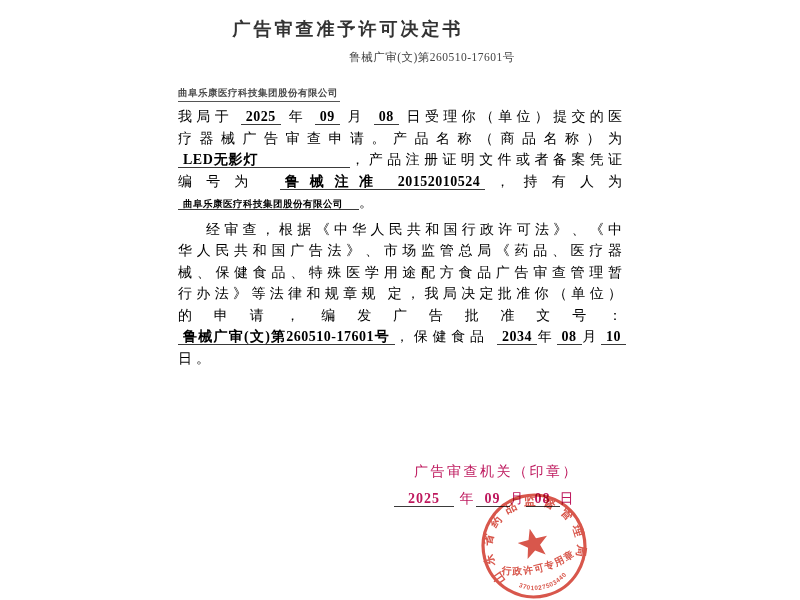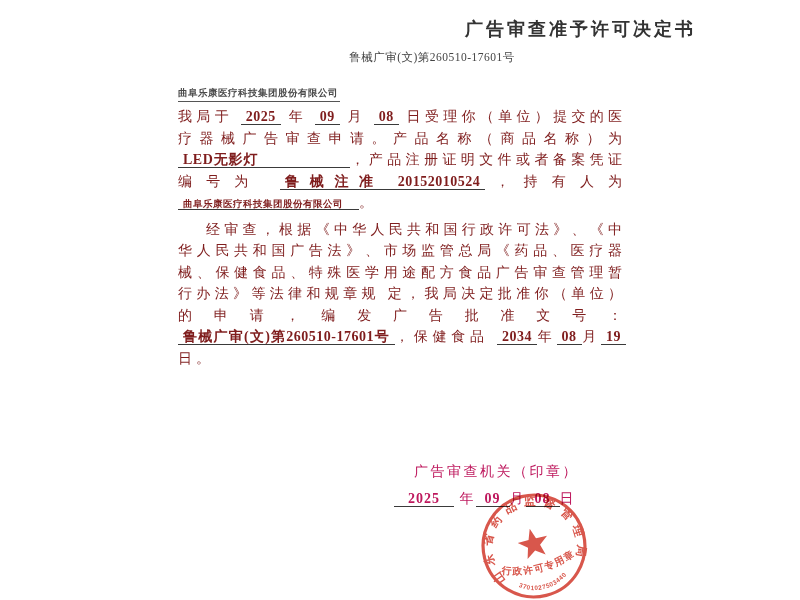--- a/index.html
+++ b/index.html
@@ -2,36 +2,36 @@
 <html><head>
 <meta charset="utf-8">
 <style>
   html,body{margin:0;padding:0;}
   body{
     width:800px;height:600px;background:#ffffff;position:relative;overflow:hidden;
     font-family:"Liberation Serif","DejaVu Serif",serif;color:#3a3a3a;
   }
   .doc{position:absolute;inset:0;}
   .title{
-    position:absolute;top:17px;left:0;width:696px;text-align:right;
+    position:absolute;top:17px;left:0;width:696px;text-align:center;
     font-size:18px;font-weight:bold;letter-spacing:3px;color:#333;
   }
   .docnum{
     position:absolute;top:50px;left:0;width:800px;text-align:center;
     font-size:11.5px;letter-spacing:0.5px;transform:translateX(32px);color:#444;
   }
   .body-block{position:absolute;left:178px;top:84px;width:448px;}
   .recipient-line{margin:0 0 4px 0;line-height:14px;}
   .recipient{
     font-size:9.5px;letter-spacing:0.5px;border-bottom:1px solid #555;
     display:inline-block;padding:0 2px 1px 0;font-weight:600;color:#4a4a4a;
   }
   p.para{
     margin:0;font-size:14px;line-height:21.5px;letter-spacing:4px;
-    text-align:justify;color:#7f1d1d;
+    text-align:justify;color:#000000;
   }
   p.para + p.para{margin-top:3px;}
   .indent{text-indent:2em;}
   .blank{
     font-weight:bold;letter-spacing:0.5px;border-bottom:1px solid #3a3a3a;
     padding:0 5px;white-space:nowrap;
   }
   .blank.wide{padding-right:92px;}
   .blank.small{font-size:9.5px;font-weight:600;padding-right:16px;}
   .attachment{
@@ -58,21 +58,21 @@
   <div class="docnum">鲁械广审(文)第260510-17601号</div>
 
   <div class="body-block">
 
     <div class="recipient-line">
       <span class="recipient">曲阜乐康医疗科技集团股份有限公司</span>
     </div>
 
     <p class="para"><span>我局于</span> <span class="blank">2025</span> <span>年</span> <span class="blank">09</span> <span>月</span> <span class="blank">08</span> <span>日受理你（单位）提交的医疗器械广告审查申请。产品名称（商品名称）为</span> <span class="blank wide">LED无影灯</span><span>，产品注册证明文件或者备案凭证编号为</span> <span class="blank">鲁械注准 20152010524</span><span>，持有人为</span> <span class="blank small">曲阜乐康医疗科技集团股份有限公司</span><span>。</span></p>
 
-    <p class="para indent"><span>经审查，根据《中华人民共和国行政许可法》、《中华人民共和国广告法》、市场监管总局《药品、医疗器械、保健食品、特殊医学用途配方食品广告审查管理暂行办法》等法律和规章规 定，我局决定批准你（单位）的申请，编发广告批准文号：</span> <span class="blank">鲁械广审(文)第260510-17601号</span><span>，保健食品</span> <span class="blank">2034</span><span>年</span><span class="blank">08</span><span>月</span><span class="blank">19</span><span>日。</span></p>
+    <p class="para indent"><span>经审查，根据《中华人民共和国行政许可法》、《中华人民共和国广告法》、市场监管总局《药品、医疗器械、保健食品、特殊医学用途配方食品广告审查管理暂行办法》等法律和规章规 定，我局决定批准你（单位）的申请，编发广告批准文号：</span> <span class="blank">鲁械广审(文)第260510-17601号</span><span>，保健食品</span> <span class="blank">2034</span><span>年</span><span class="blank">08</span><span>月</span><span class="blank">10</span><span>日。</span></p>
 
 
   </div>
 
   <div class="footer">
     <div class="footer-label">广告审查机关（印章）</div>
     <div class="footer-date"><span class="fblank fyear">2025</span> <span>年</span><span class="fblank">09</span><span>月</span><span class="fblank">08</span><span>日</span></div>
   </div>
 
   <svg class="seal" viewBox="0 0 120 120">

